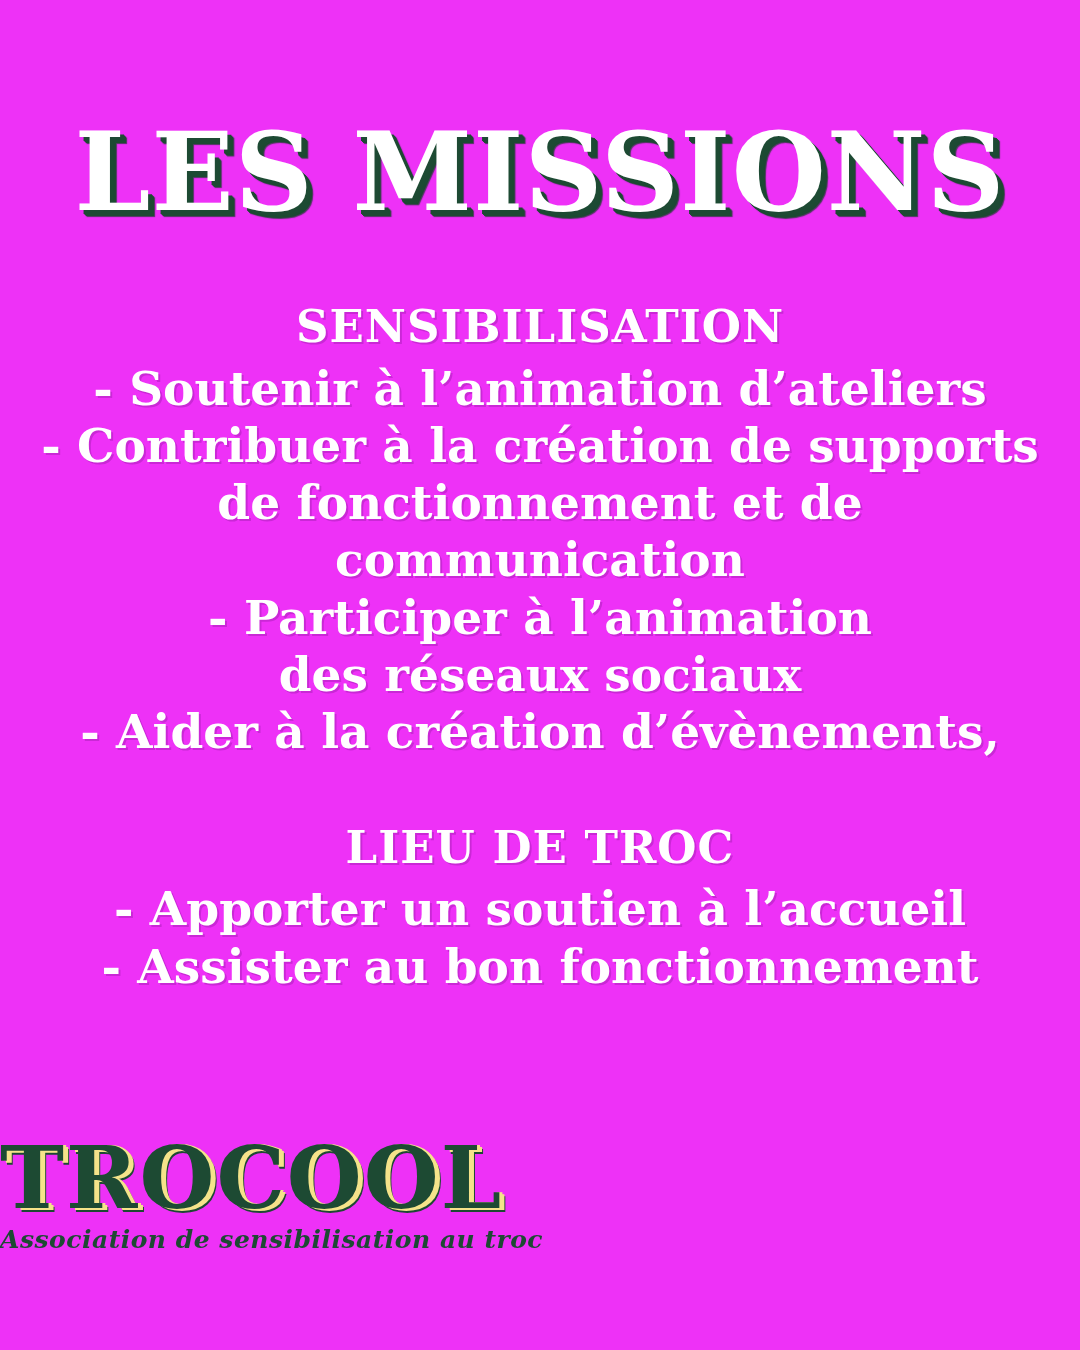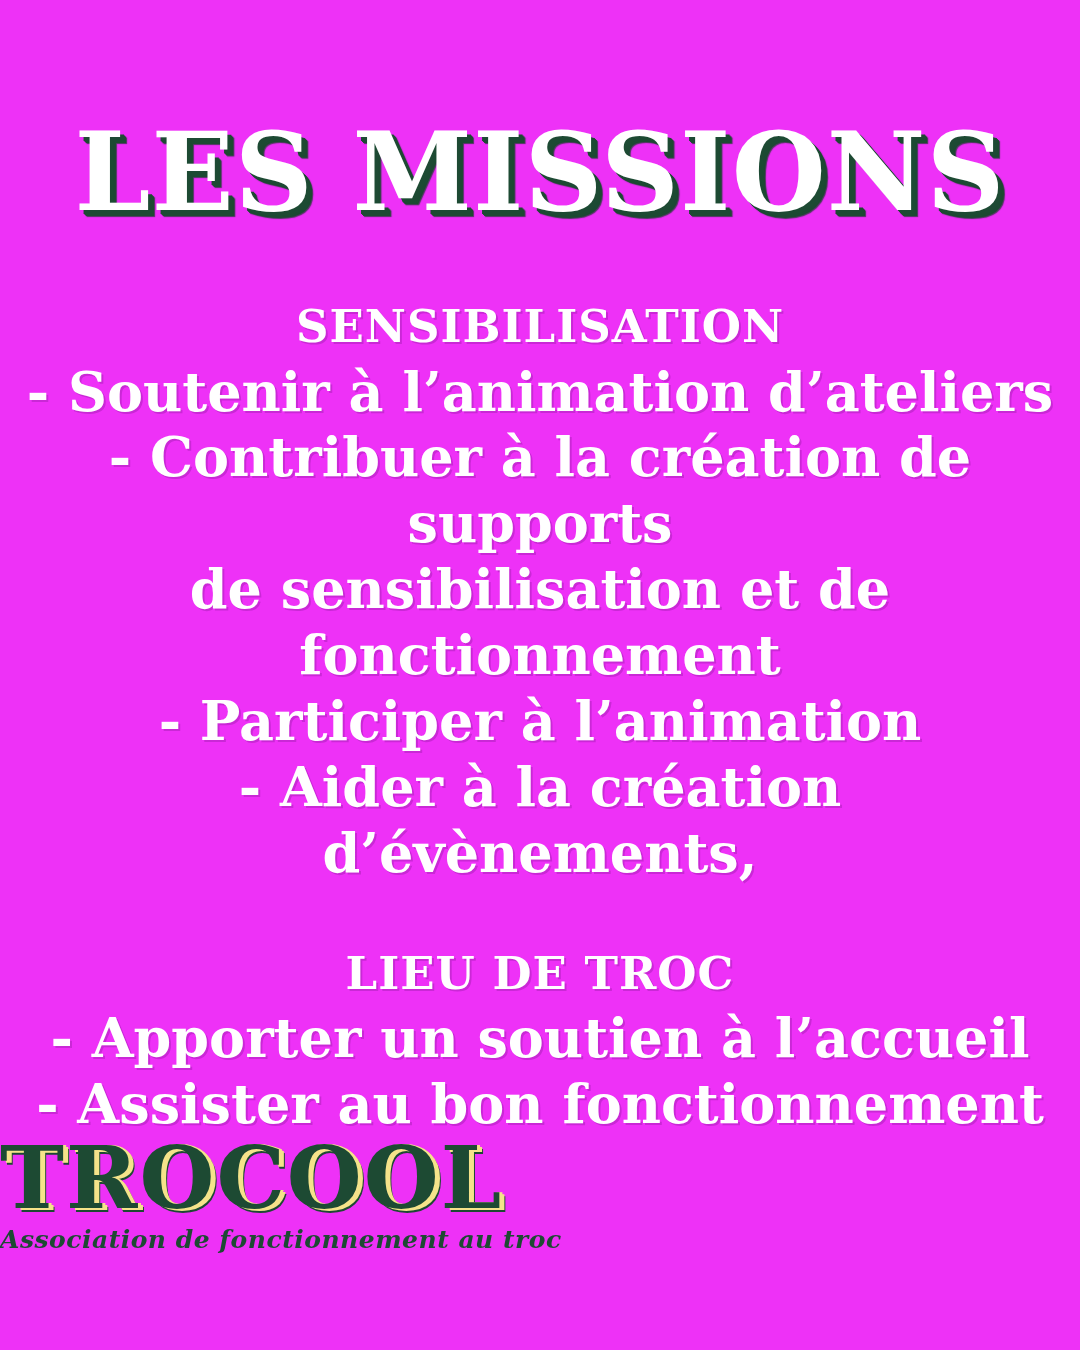--- a/index.html
+++ b/index.html
@@ -59,21 +59,21 @@
     font-size: 45px;
     font-weight: bold;
     color: #ffffff;
     letter-spacing: 1px;
     line-height: 1.1;
     margin-bottom: 8px;
     text-shadow: 2px 2px 0 rgba(120,20,140,0.30);
     font-family: "DejaVu Serif", serif;
   }
   .bullet {
-    font-size: 54px;
+    font-size: 47px;
     font-weight: bold;
     color: #ffffff;
     line-height: 1.22;
     letter-spacing: 0px;
     padding: 0 20px;
     text-shadow: 2px 2px 0 rgba(120,20,140,0.30);
     font-family: "DejaVu Serif", serif;
   }
 
   
@@ -113,31 +113,32 @@
 <div class="poster">
 
   <div class="main-title">LES MISSIONS</div>
 
   <div class="sections">
 
     <div class="section">
       <div class="section-heading">SENSIBILISATION</div>
       <div class="bullet">- Soutenir à l’animation d’ateliers</div>
       <div class="bullet">- Contribuer à la création de supports</div>
-      <div class="bullet">de sensibilisation et de fonctionnement</div>
+      <div class="bullet">de fonctionnement et de communication</div>
       <div class="bullet">- Participer à l’animation</div>
+      <div class="bullet">des réseaux sociaux</div>
       <div class="bullet">-  Aider à la création d’évènements,</div>
     </div>
 
     <div class="section">
       <div class="section-heading">LIEU DE TROC</div>
       <div class="bullet">- Apporter un soutien à l’accueil</div>
       <div class="bullet">- Assister au bon fonctionnement</div>
     </div>
 
   </div>
 
   <div class="logo-block">
     <div class="logo-word">TROCOOL</div>
-    <div class="logo-tagline">Association de fonctionnement au troc</div>
+    <div class="logo-tagline">Association de sensibilisation au troc</div>
   </div>
 
 </div>
 
 </body></html>

